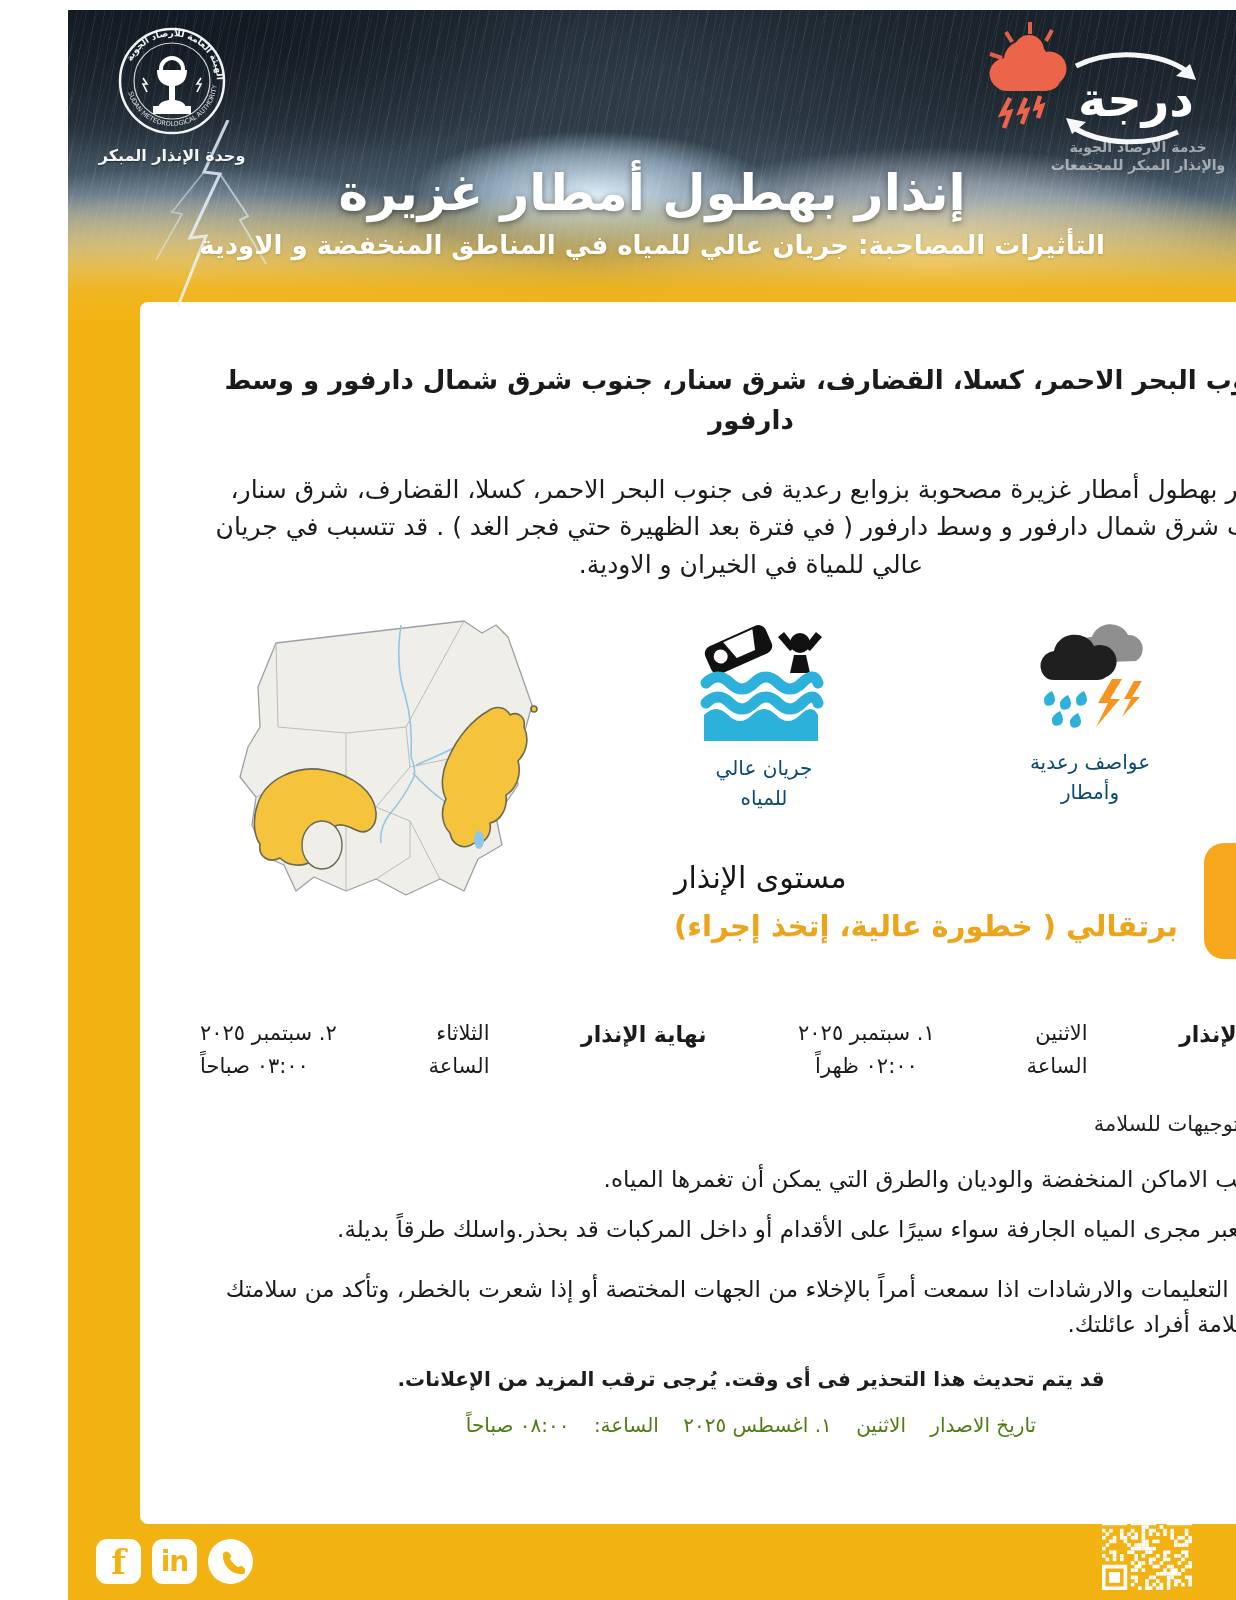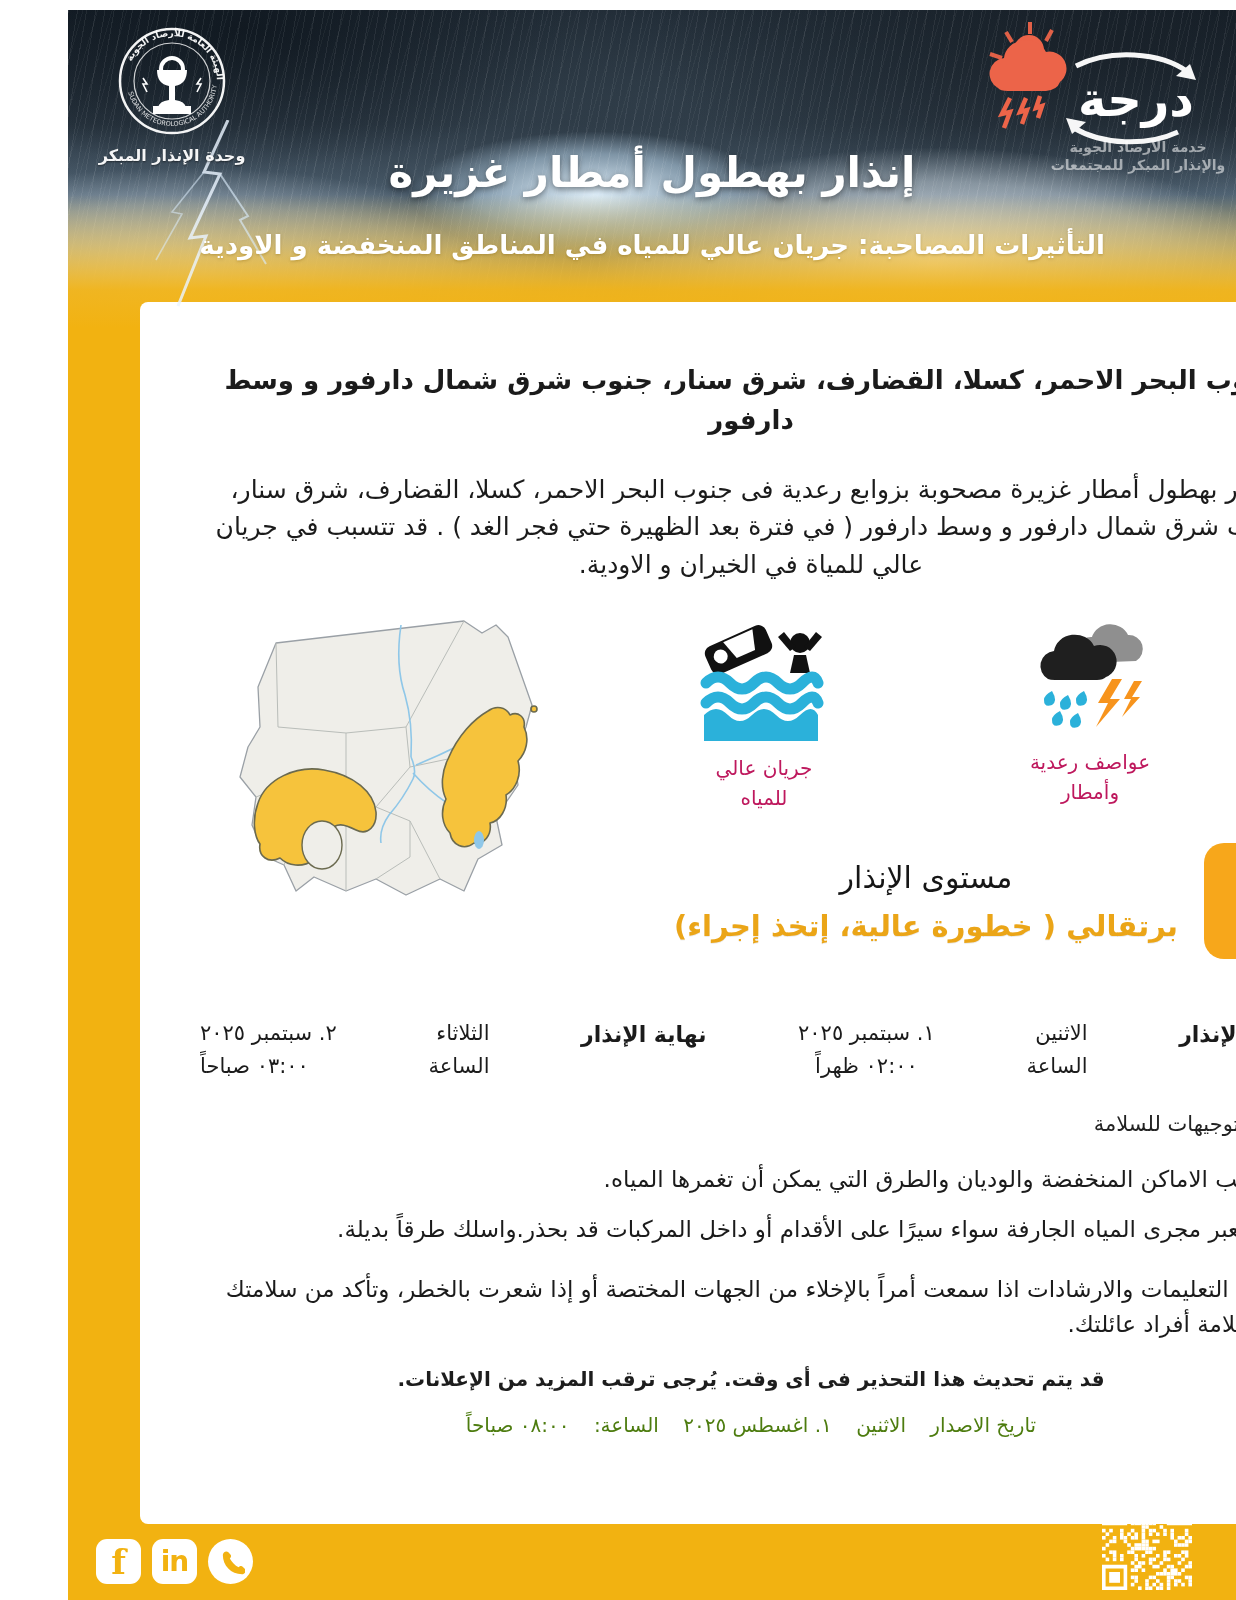--- a/index.html
+++ b/index.html
@@ -16,43 +16,43 @@
       radial-gradient(ellipse 620px 230px at 88% 10%, rgba(24,32,40,.88), rgba(24,32,40,0) 72%),
       radial-gradient(ellipse 800px 300px at 50% 28%, rgba(52,66,78,.7), rgba(52,66,78,0) 80%),
       linear-gradient(180deg,#141d26 0%,#28343f 36%,#566a7b 60%,#93a5b2 76%,#c4d0d8 90%,#dbe3e8 100%);}
   .banner::before{content:"";position:absolute;inset:0;opacity:.5;
     background:
       repeating-linear-gradient(100deg, rgba(255,255,255,.14) 0 1px, transparent 1px 9px),
       repeating-linear-gradient(106deg, rgba(255,255,255,.09) 0 1px, transparent 1px 14px);}
   .banner::after{content:"";position:absolute;inset:0;
     background:linear-gradient(180deg, rgba(242,178,17,0) 58%, rgba(242,178,17,.45) 74%, rgba(242,178,17,.92) 88%, #F2B211 100%);}
   .lightning{position:absolute;left:40px;top:110px;z-index:3;opacity:.9;}
-  .banner-title{position:absolute;z-index:4;top:138px;left:0;width:100%;text-align:center;color:#fff;
-    font-size:42px;font-weight:bold;direction:rtl;text-shadow:0 2px 6px rgba(0,0,0,.45);}
+  .banner-title{position:absolute;z-index:4;top:154px;left:0;width:100%;text-align:center;color:#fff;
+    font-size:50px;font-weight:bold;direction:rtl;text-shadow:0 2px 6px rgba(0,0,0,.45);}
   .banner-sub{position:absolute;z-index:4;top:220px;left:0;width:100%;text-align:center;color:#fff;
     font-size:26px;font-weight:bold;direction:rtl;text-shadow:0 1px 3px rgba(120,90,0,.35);}
 
   .seal{position:absolute;z-index:4;left:24px;top:12px;width:160px;text-align:center;color:#fff;}
   .seal-label{font-size:16px;font-weight:bold;margin-top:2px;opacity:.95;direction:rtl;text-shadow:0 1px 2px rgba(0,0,0,.5);}
   .daraja{position:absolute;z-index:4;right:8px;top:4px;width:260px;}
 
   
   .card{position:absolute;left:72px;top:292px;width:1222px;height:1222px;background:#fff;border-radius:8px;
     box-sizing:border-box;padding:46px 56px 30px;direction:rtl;color:#1b1b1b;}
   .regions{margin:12px 10px 0;text-align:center;font-size:26px;font-weight:bold;line-height:1.55;}
   .desc{margin:30px 2px 0;text-align:center;font-size:25px;line-height:1.5;}
   .viz-row{display:flex;direction:ltr;margin-top:24px;align-items:flex-start;}
   .map-wrap{width:352px;flex:none;}
   .viz-right{flex:1;display:flex;flex-direction:column;direction:rtl;}
   .icons-row{display:flex;justify-content:space-evenly;align-items:flex-start;margin-top:10px;}
   .pict{display:flex;flex-direction:column;align-items:center;width:220px;}
-  .pict-label{margin-top:10px;font-size:20px;text-align:center;line-height:1.5;color:#be185d;}
+  .pict-label{margin-top:10px;font-size:20px;text-align:center;line-height:1.5;color:#0c4a6e;}
   .level{display:flex;align-items:center;gap:26px;margin-top:30px;margin-right:6px;}
   .level-square{flex:none;width:96px;height:116px;background:#F7A71B;border-radius:20px;}
-  .level-text{text-align:center;}
+  .level-text{text-align:left;}
   .level-title{font-size:30px;color:#161616;margin-bottom:14px;}
   .level-value{font-size:29px;font-weight:bold;color:#EBA517;text-shadow:0 1px 0 rgba(0,0,0,.08);}
 
   .schedule{display:flex;justify-content:space-between;margin-top:62px;padding:0 4px;}
   .sch-cell{display:flex;flex-direction:column;gap:9px;font-size:21px;}
   .sch-label{font-weight:bold;font-size:22px;padding-top:1px;}
   .ltr{direction:ltr;unicode-bidi:isolate;}
 
   .advice-title{margin-top:34px;font-size:21px;color:#222;}
   .advice{margin:26px 14px 0;padding:0 26px 0 0;list-style:disc;}

